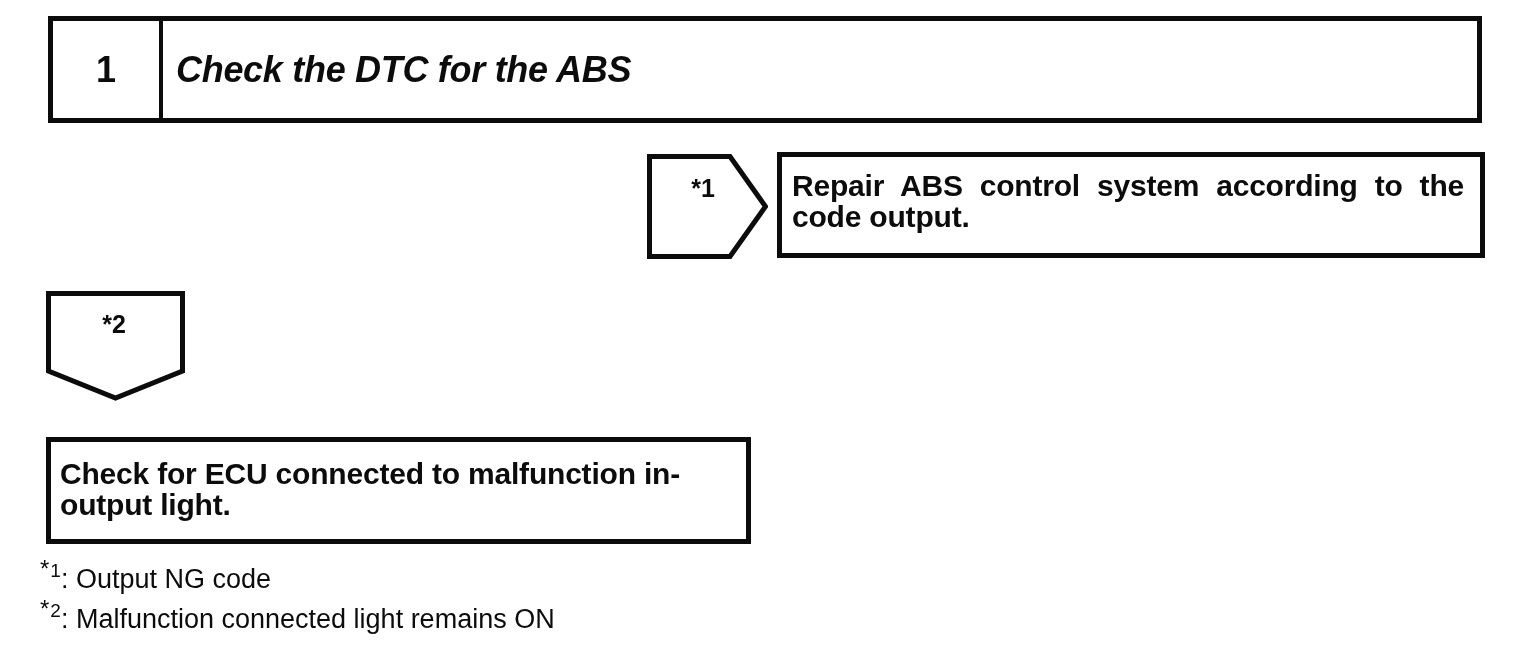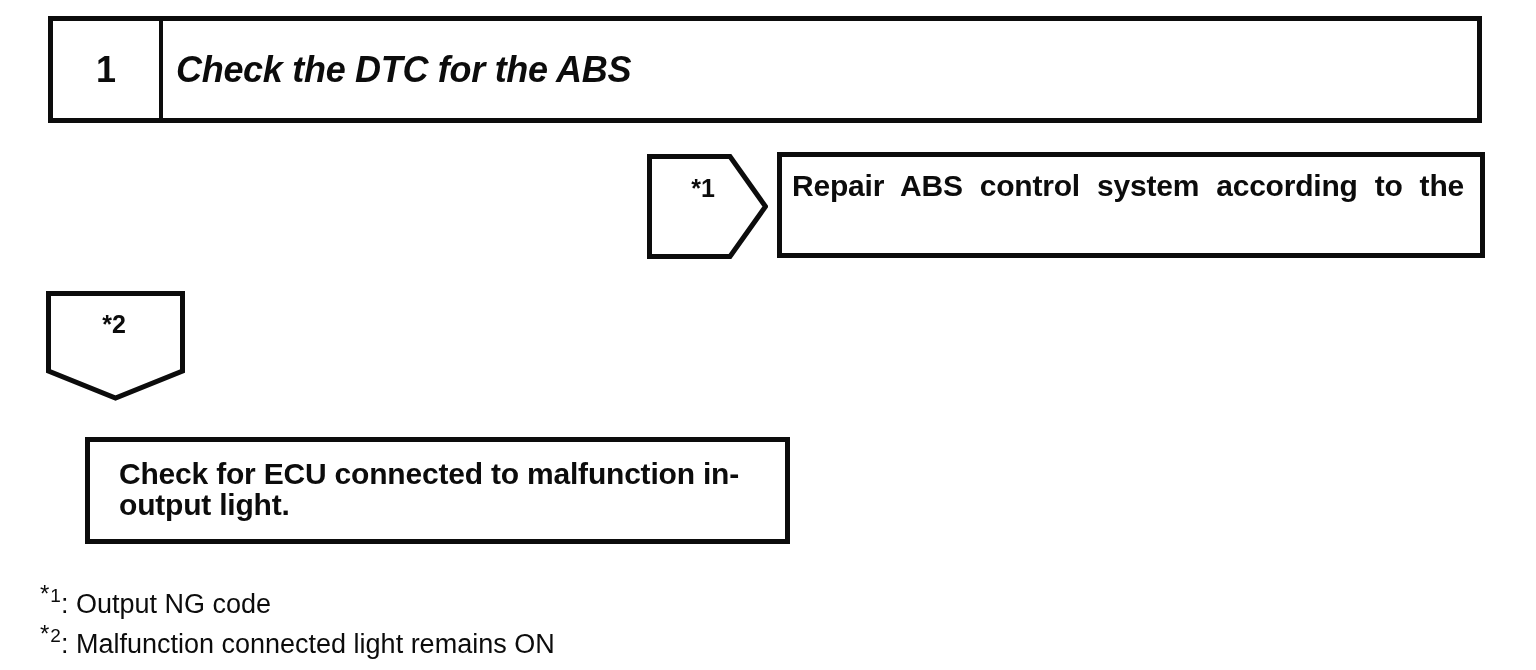--- a/index.html
+++ b/index.html
@@ -54,30 +54,29 @@
     letter-spacing: -0.2px;
   }
   .repair-box {
     left: 777px; top: 152px;
     width: 708px; height: 106px;
     padding: 13px 16px 0 10px;
   }
   .ecu-box {
     left: 46px; top: 437px;
     width: 705px; height: 107px;
-    padding: 16px 20px 0 29px;
-    margin-left: 39px;
+    padding: 16px 20px 0 9px;
   }
   .jline { text-align: justify; text-align-last: justify; }
   .box-line { white-space: nowrap; }
   .jline.box-line { white-space: normal; }
 
   
   .footnotes {
-    left: 40px; top: 584px;
+    left: 40px; top: 559px;
     font-size: 27px;
     line-height: 40px;
     font-weight: normal;
   }
   .footnote-row { white-space: nowrap; }
   .fn-symbol { font-size: 24px; letter-spacing: 1px; }
   .fn-sup {
     font-size: 19px;
     vertical-align: 11px;
     line-height: 0;
@@ -91,20 +90,21 @@
   <div class="step-title-cell">Check the DTC for the ABS</div>
 </div>
 
 <svg class="abs" style="left:647px; top:154px;" width="121" height="105" viewBox="0 0 121 105">
   <polygon points="2.5,2.5 83,2.5 118.5,52.5 83,102.5 2.5,102.5" fill="#ffffff" stroke="#0c0c0c" stroke-width="5" stroke-linejoin="miter"></polygon>
   <text class="pent-label" x="56" y="43" text-anchor="middle">*1</text>
 </svg>
 
 <div class="abs action-box repair-box">
   <div class="box-line jline">Repair ABS control system according to the</div>
+  <div class="box-line">code output.</div>
 </div>
 
 <svg class="abs" style="left:46px; top:291px;" width="139" height="110" viewBox="0 0 139 110">
   <polygon points="2.5,2.5 136.5,2.5 136.5,80 69.5,107 2.5,80" fill="#ffffff" stroke="#0c0c0c" stroke-width="5" stroke-linejoin="miter"></polygon>
   <text class="pent-label" x="68" y="42" text-anchor="middle">*2</text>
 </svg>
 
 <div class="abs action-box ecu-box">
   <div class="box-line">Check for ECU connected to malfunction in-</div>
   <div class="box-line">output light.</div>

